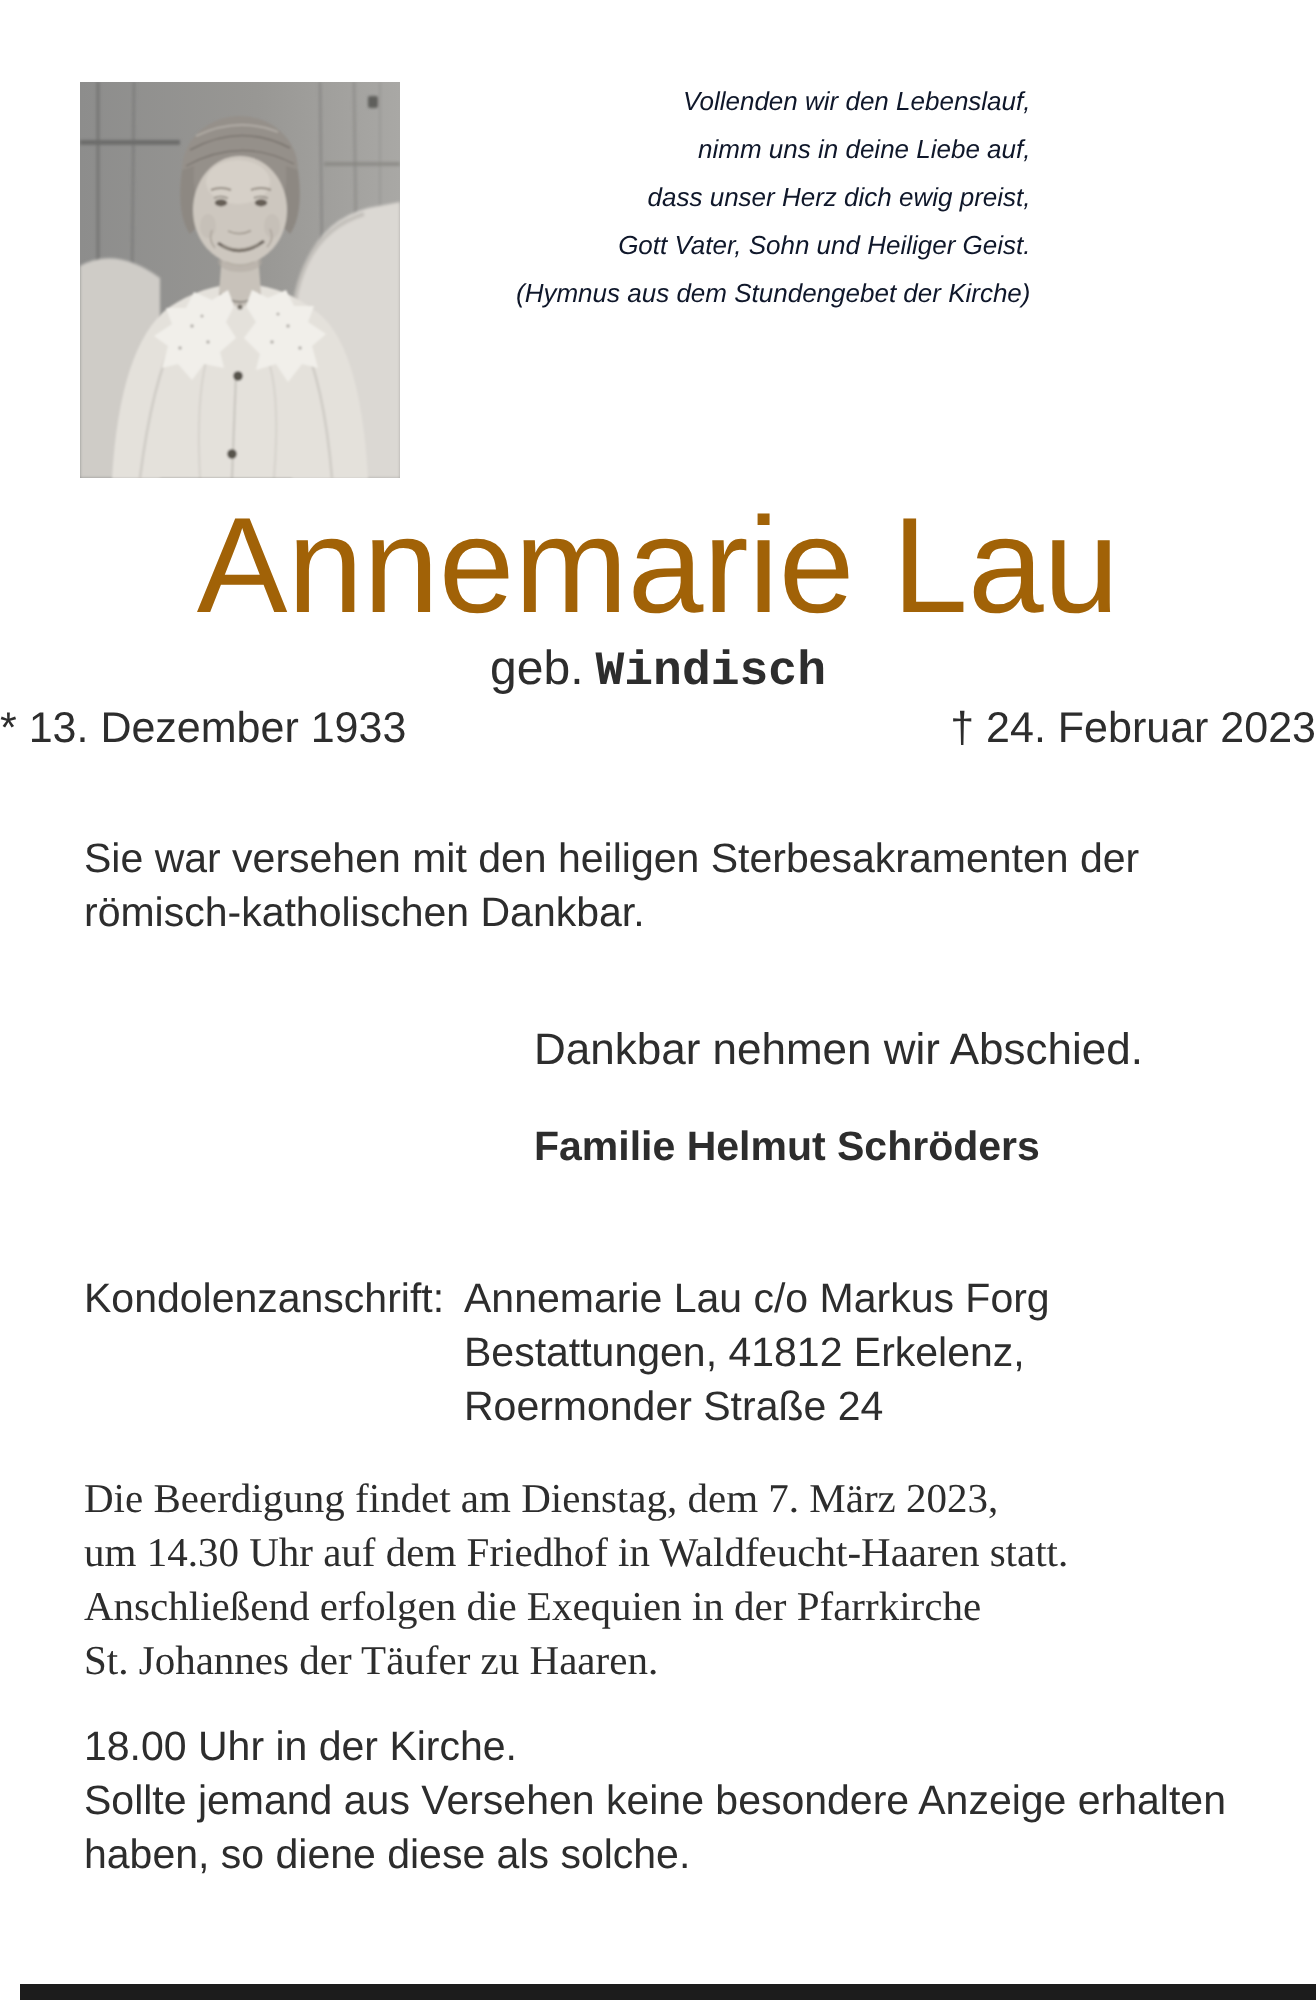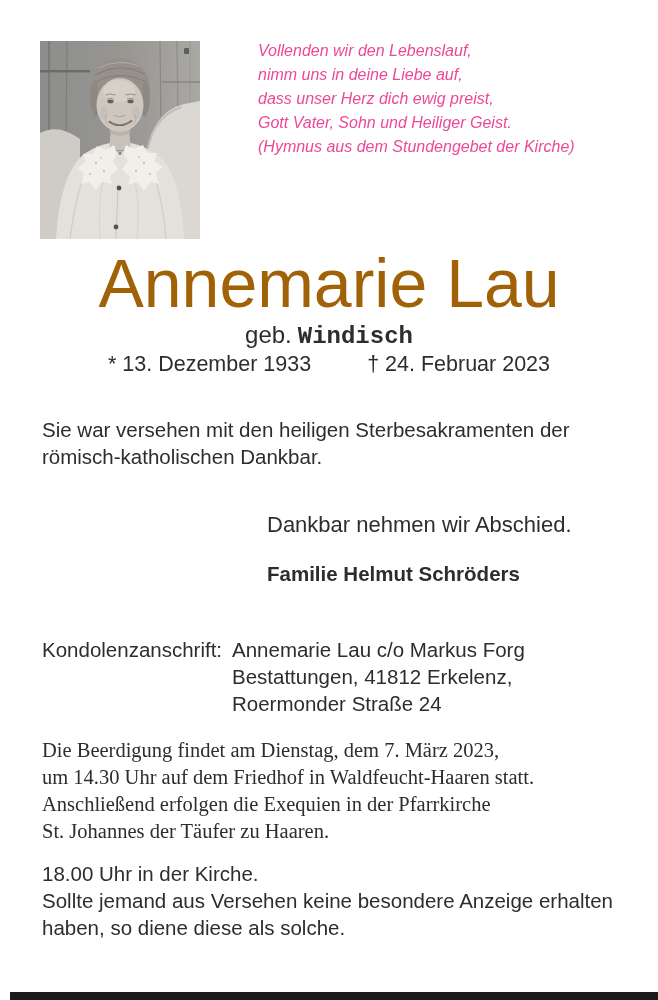--- a/index.html
+++ b/index.html
@@ -16,23 +16,24 @@
   .photo {
     position: absolute;
     left: 40px; top: 41px;
     width: 160px; height: 198px;
     overflow: hidden;
   }
   .poem {
     position: absolute;
     left: 258px; top: 39px;
     font-style: italic;
-    font-size: 16px;
+    font-size: 13px;
     line-height: 24px;
-    color: #ec4899;
+    color: #0f172a;
+    text-align: right;
   }
   .name {
     position: absolute;
     left: 0; top: 253px;
     width: 100%;
     text-align: center;
     font-size: 68px;
     line-height: 61px;
     font-weight: 400;
     color: #a16207;
@@ -45,21 +46,21 @@
     font-size: 24px;
     line-height: 26px;
   }
   .birth-prefix { margin-right: 6px; }
   .maiden-name { font-weight: bold; font-family: Liberation Mono, monospace; }
   .dates {
     position: absolute;
     left: 0; top: 352px;
     width: 100%;
     display: flex;
-    justify-content: center;
+    justify-content: space-between;
     gap: 56px;
     font-size: 21.5px;
     line-height: 24px;
   }
   .para {
     position: absolute;
     left: 42px;
     font-size: 20.5px;
     line-height: 27px;
   }

